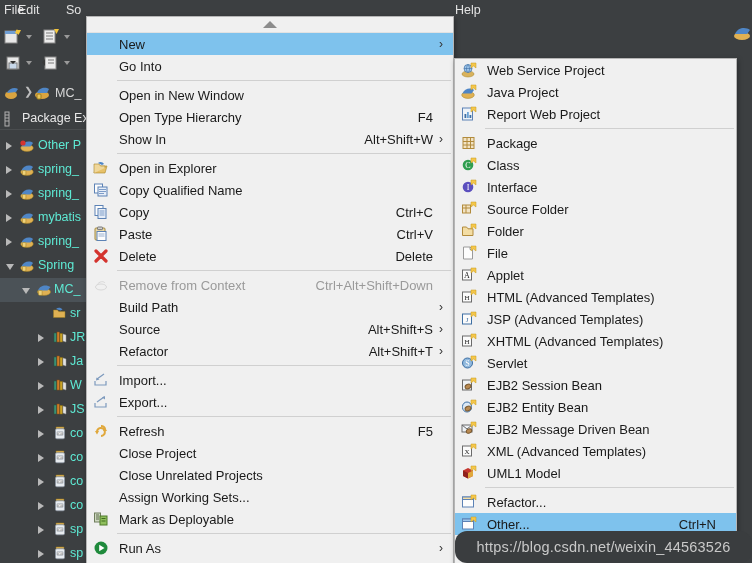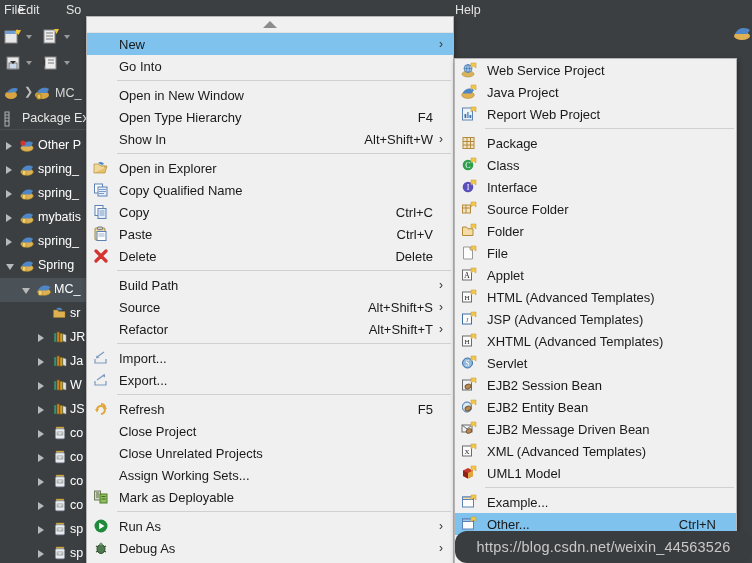--- a/index.html
+++ b/index.html
@@ -47,21 +47,21 @@
     background: #3c3f41;
   }
   .pkg-title {
     position: absolute; left: 0; top: 0; height: 22px; width: 90px;
     color: #e8e8e8; font-size: 12.5px;
     border-bottom: 1px solid #4a4d4f;
   }
   .pkg-title-txt { position: absolute; left: 22px; top: 3px; white-space: nowrap; }
   .tree { position: absolute; left: 0; top: 26px; width: 90px; }
   .tree-row {
-    position: relative; height: 24px; color: #ffffff; font-size: 12.5px;
+    position: relative; height: 24px; color: #5eead4; font-size: 12.5px;
     white-space: nowrap;
   }
   .tree-row.sel { background: #4b5257; }
   .tw {
     position: absolute; top: 8px; width: 0; height: 0;
     border-top: 4.5px solid transparent;
     border-bottom: 4.5px solid transparent;
     border-left: 6px solid #b9b9b9;
   }
   .tw.open {
@@ -543,20 +543,31 @@
           <span class="micon">
             <svg width="16" height="16" viewBox="0 0 16 16">
               <path d="M3 3 L13 13 M13 3 L3 13" stroke="#d4332e" stroke-width="3.2" stroke-linecap="round"></path>
             </svg>
           </span>
           <span class="mlabel">Delete</span>
           <span class="maccel">Delete</span>
           <span class="marrow"></span>
         </div>
         <div class="msep"></div>
+        <div class="mrow disabled">
+          <span class="micon" style="opacity: 0.45;">
+            <svg width="16" height="16" viewBox="0 0 16 16">
+              <ellipse cx="8" cy="10" rx="5.5" ry="3" fill="none" stroke="#b9b9b9"></ellipse>
+              <path d="M4 8 C6 4, 11 4, 12 6" stroke="#b9b9b9" fill="none"></path>
+            </svg>
+          </span>
+          <span class="mlabel">Remove from Context</span>
+          <span class="maccel">Ctrl+Alt+Shift+Down</span>
+          <span class="marrow"></span>
+        </div>
         <div class="mrow">
           <span class="micon"></span>
           <span class="mlabel">Build Path</span>
           <span class="maccel"></span>
           <span class="marrow">›</span>
         </div>
         <div class="mrow">
           <span class="micon"></span>
           <span class="mlabel">Source</span>
           <span class="maccel">Alt+Shift+S</span>
@@ -908,21 +919,21 @@
         </div>
         <div class="msep"></div>
         <div class="mrow">
           <span class="micon">
             <svg width="16" height="16" viewBox="0 0 16 16">
               <rect x="1.5" y="3" width="11" height="10" fill="#fdfdfd" stroke="#5c82b5"></rect>
               <rect x="1.5" y="3" width="11" height="2.5" fill="#f3dda4" stroke="#5c82b5"></rect>
               <polygon points="10,1 15,1 15,6 12.5,4 10,6" fill="#f5c74b" stroke="#c79a1c" stroke-width="0.5"></polygon>
             </svg>
           </span>
-          <span class="mlabel">Example...</span>
+          <span class="mlabel">Refactor...</span>
           <span class="maccel"></span>
           <span class="marrow"></span>
         </div>
         <div class="mrow sel">
           <span class="micon">
             <svg width="16" height="16" viewBox="0 0 16 16">
               <rect x="1.5" y="3" width="11" height="10" fill="#fdfdfd" stroke="#5c82b5"></rect>
               <rect x="1.5" y="3" width="11" height="2.5" fill="#9fc6ea" stroke="#5c82b5"></rect>
               <polygon points="10,1 15,1 15,6 12.5,4 10,6" fill="#f5c74b" stroke="#c79a1c" stroke-width="0.5"></polygon>
             </svg>

